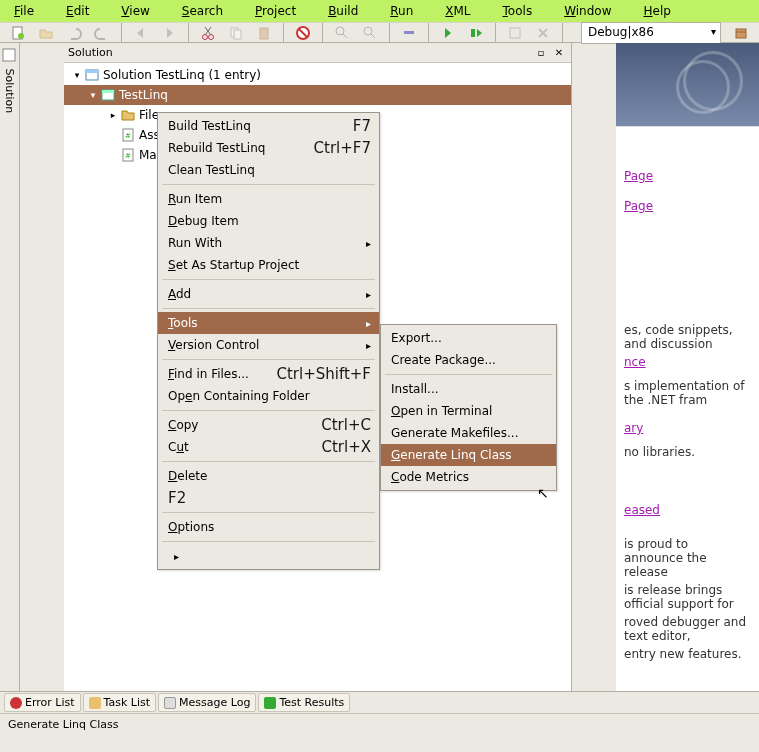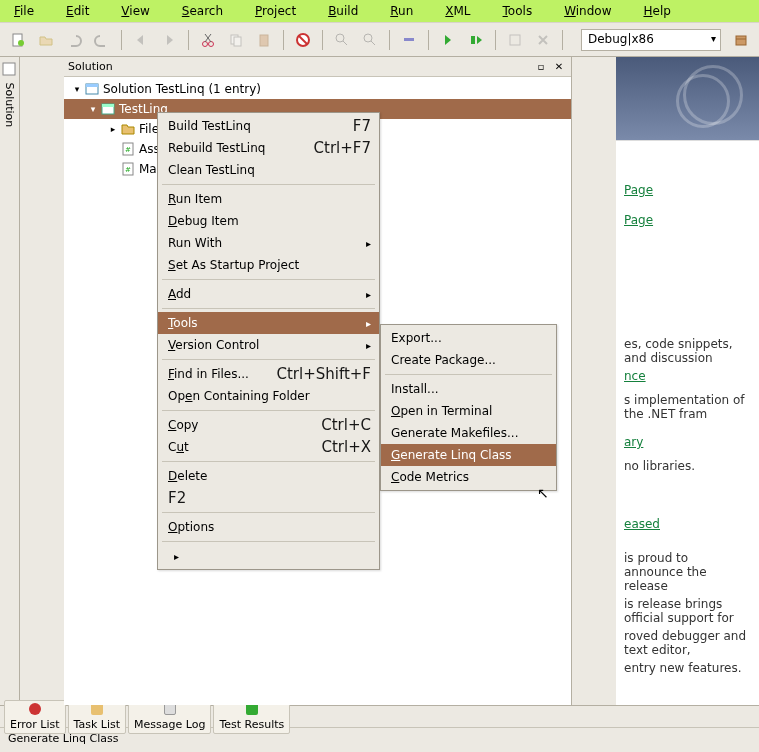--- a/index.html
+++ b/index.html
@@ -4,21 +4,21 @@
 <style>
 * { box-sizing: border-box; margin: 0; padding: 0; font-family: "DejaVu Sans", "Liberation Sans", sans-serif; }
 body { width: 759px; height: 752px; background: #ece9e2; font-size: 12px; overflow: hidden; position: relative; }
 
 
 .menubar { display: flex; padding: 3px 8px; gap: 20px; height: 22px; align-items: center; background: #bef264; }
 .menubar-item { padding: 2px 6px; cursor: default; }
 .menubar-item u { text-decoration: underline; }
 
 
-.toolbar { display: flex; align-items: center; padding: 4px 6px; gap: 4px; height: 35px; background: #ece9e2; border-top: 1px solid #d8d4c9; border-bottom: 1px solid #b4afa2; }
+.toolbar { display: flex; align-items: center; padding: 4px 6px; gap: 4px; height: 21px; background: #ece9e2; border-top: 1px solid #d8d4c9; border-bottom: 1px solid #b4afa2; }
 .tool-btn { width: 24px; height: 24px; display: flex; align-items: center; justify-content: center; border-radius: 2px; }
 .tool-btn.disabled { opacity: 0.4; }
 .tool-sep { width: 1px; height: 20px; background: #b4afa2; margin: 0 3px; }
 .combo { height: 22px; border: 1px solid #b4afa2; background: #fff; padding: 2px 20px 2px 6px; position: relative; width: 140px; margin-left: auto; }
 .combo::after { content: "▾"; position: absolute; right: 4px; top: 3px; font-size: 10px; }
 .tool-final { width: 24px; margin-left: 4px; }
 
 
 .workspace { display: flex; height: 648px; gap: 44px; }
 .side-tab { width: 20px; background: #ece9e2; border-right: 1px solid #b4afa2; writing-mode: vertical-rl; text-orientation: mixed; padding: 4px 2px; font-size: 11px; }
@@ -33,39 +33,39 @@
 .tree-row.selected { background: #a06a4a; color: #fff; }
 .tree-arrow { width: 14px; text-align: center; font-size: 9px; }
 .tree-icon { width: 16px; height: 16px; margin-right: 3px; display: flex; align-items: center; justify-content: center; }
 
 
 .content-pane { flex: 1; background: #fff; overflow: hidden; position: relative; }
 .welcome-top { height: 84px; background: linear-gradient(#4a5a7a, #7a8aaa); position: relative; border-bottom: 1px solid #ddd; }
 .welcome-top-circles { position: absolute; right: 16px; top: 8px; width: 60px; height: 60px; border: 3px solid rgba(255,255,255,0.25); border-radius: 50%; }
 .welcome-top-circles::before { content: ""; position: absolute; left: -10px; top: 6px; width: 48px; height: 48px; border: 3px solid rgba(255,255,255,0.25); border-radius: 50%; }
 .welcome-body { padding: 12px 8px; font-size: 12px; color: #000; }
-.welcome-body a { color: #15803d; text-decoration: underline; display: inline-block; margin-bottom: 6px; }
+.welcome-body a { color: #a21caf; text-decoration: underline; display: inline-block; margin-bottom: 6px; }
 .welcome-body p { margin: 4px 0; color: #333; }
 .section-gap { height: 30px; }
 
 
 .context-menu { position: absolute; background: #ece9e2; border: 1px solid #9c968a; box-shadow: 1px 1px 2px rgba(0,0,0,0.15); padding: 2px 0; z-index: 100; }
 .menu1 { left: 157px; top: 112px; width: 223px; }
 .menu2 { left: 380px; top: 324px; width: 177px; }
 .cm-item { display: flex; align-items: center; height: 22px; padding: 0 8px 0 10px; }
 .cm-item.hl { background: #a06a4a; color: #fff; }
 .cm-label { flex: 1; }
 .cm-label u { text-decoration: underline; }
 .cm-shortcut { font-size: 15px; opacity: 0.9; }
 .cm-sub { font-size: 10px; margin-left: 6px; }
 .cm-sep { height: 1px; background: #c8c4b8; margin: 3px 4px; }
 
 
 .bottom-tabs { display: flex; align-items: center; height: 22px; padding: 2px 4px; gap: 2px; border-top: 1px solid #b4afa2; background: #ece9e2; }
-.bottom-tab { display: flex; align-items: center; padding: 2px 5px; border: 1px solid #c8c4b8; border-radius: 2px; background: #f4f1e9; font-size: 11px; gap: 3px; flex-direction: column; }
+.bottom-tab { display: flex; align-items: center; padding: 2px 5px; border: 1px solid #c8c4b8; border-radius: 2px; background: #f4f1e9; font-size: 11px; gap: 3px; }
 .bt-icon { width: 12px; height: 12px; border-radius: 2px; }
 
 
 .status-bar { height: 22px; padding: 4px 8px; font-size: 11px; background: #ece9e2; border-top: 1px solid #c8c4b8; }
 
 .cursor { position: absolute; left: 537px; top: 485px; z-index: 200; font-size: 14px; }
 
 svg.ic { width: 16px; height: 16px; }
 </style>
 </head>

